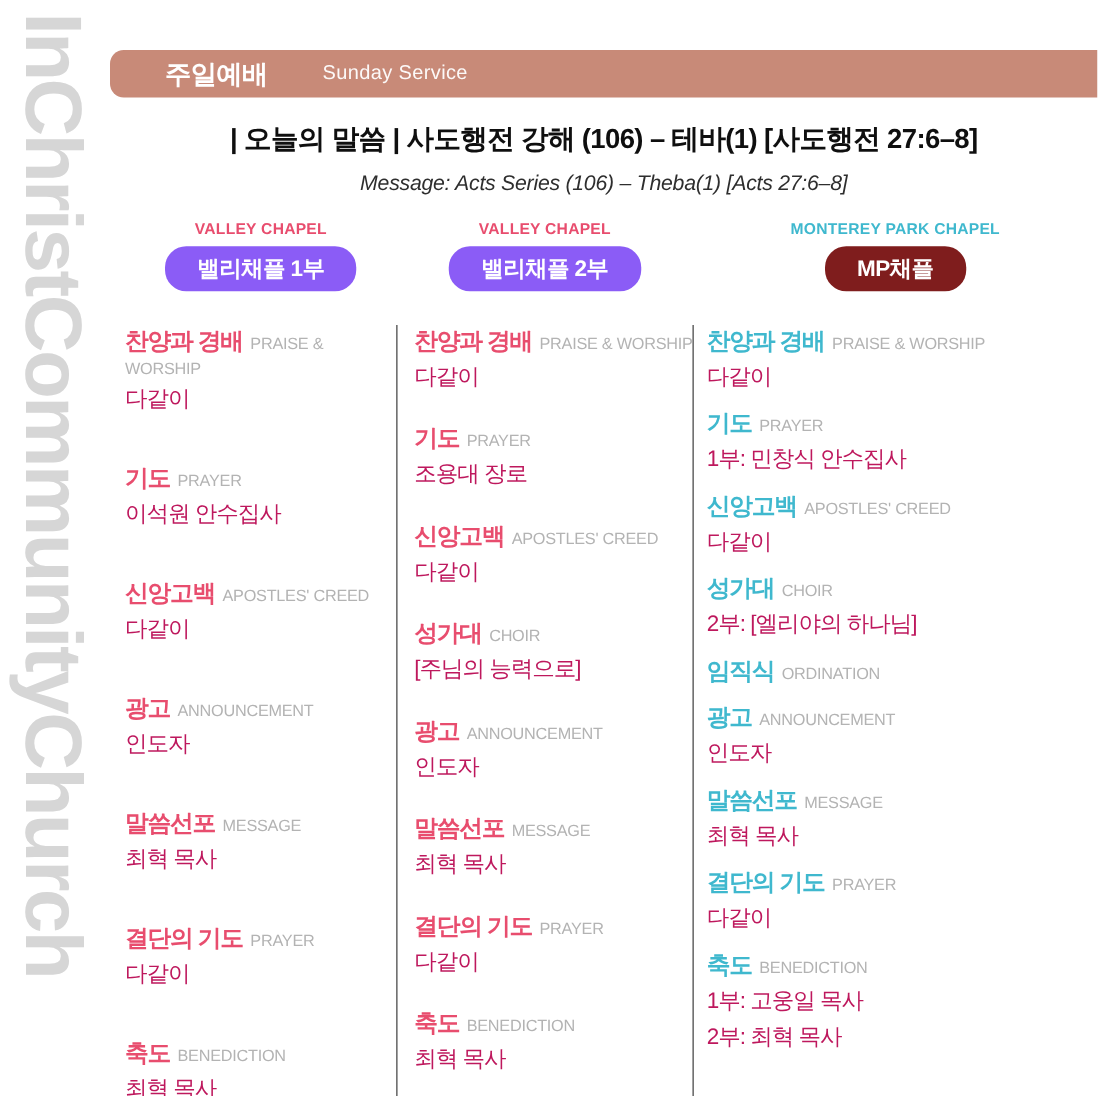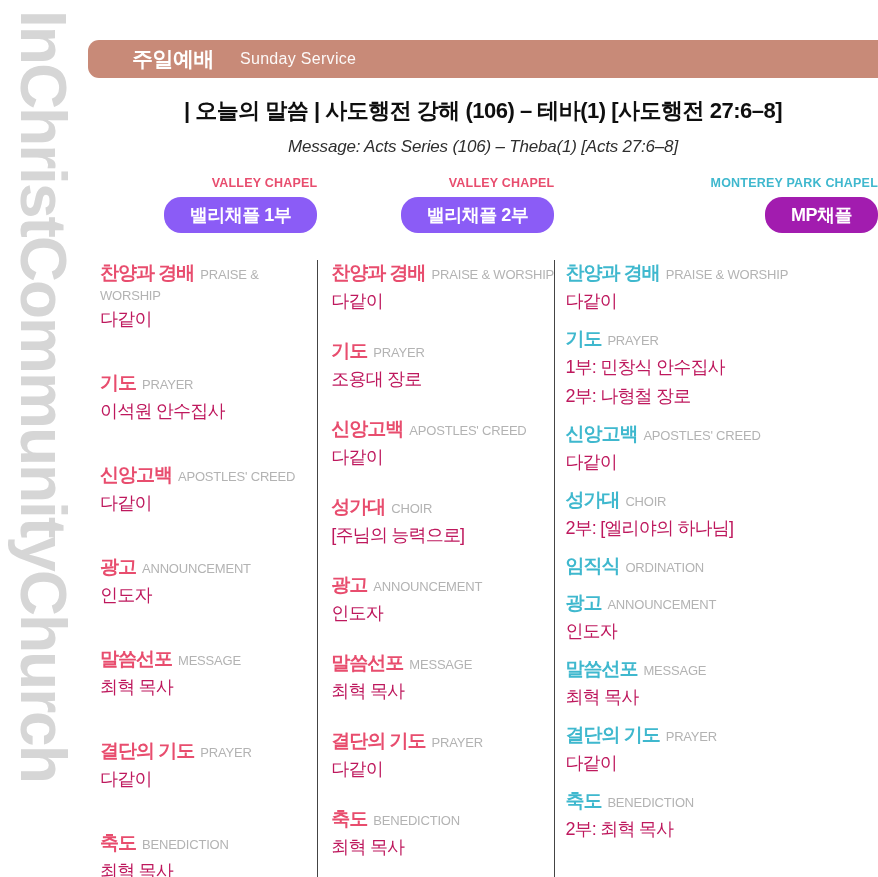--- a/index.html
+++ b/index.html
@@ -15,52 +15,52 @@
     font-size:64px; font-weight:bold; color:#d6d6d6;
     letter-spacing:-2px; white-space:nowrap; user-select:none;
   }
   
   .header-bar {
     position:absolute; left:88px; top:40px; width:790px; height:38px;
     background:#c88a78; border-radius:11px 0 0 11px;
     display:flex; align-items:center; padding-left:44px;
   }
   .header-ko { color:#fff; font-weight:bold; font-size:21px; letter-spacing:-0.5px; }
-  .header-en { color:rgba(255,255,255,0.95); font-size:16px; margin-left:26px; letter-spacing:0.3px; }
+  .header-en { color:rgba(255,255,255,0.95); font-size:16px; margin-left:44px; letter-spacing:0.3px; }
   
   .titles { position:absolute; left:88px; top:96px; width:790px; text-align:center; }
   .sermon-title { font-size:22px; font-weight:bold; color:#0f0f0f; letter-spacing:-0.5px; }
   .sermon-sub { margin-top:11px; font-size:17px; color:#2e2e2e; letter-spacing:-0.2px;font-style:italic; }
   
   .columns { position:absolute; left:100px; top:176px; width:778px; height:701px; display:flex; }
   .column { display:flex; flex-direction:column; }
   .column:nth-child(1){ width:231px; }
   .column:nth-child(2){ width:252px; }
   .column:nth-child(3){ width:344px; }
-  .col-head { text-align:right; }
+  .col-head { text-align:center; }
   .chapel-name { font-size:12.5px; font-weight:bold; letter-spacing:0.2px; }
   .pill {
     display:inline-block; margin-top:7px; padding:6px 26px;
     border-radius:17px; color:#fff; font-weight:bold; font-size:18px; letter-spacing:-0.5px;
   }
   .col-body { flex:1; margin-top:27px; }
   .column:nth-child(2) .col-body { border-left:1px solid #444; padding-left:13px; }
   .column:nth-child(3) .col-body { border-left:1px solid #444; padding-left:10px; }
   .svc-item { }
   .column:nth-child(1) .svc-item { margin-bottom:37px; }
   .column:nth-child(2) .svc-item { margin-bottom:23px; }
   .column:nth-child(3) .svc-item { margin-bottom:11px; }
   .svc-ko { font-size:19px; font-weight:bold; letter-spacing:-1px; }
   .svc-en { font-size:13px; color:#b3b3b3; margin-left:6px; letter-spacing:-0.2px; }
   .svc-who div { font-size:18px; color:#be185d; line-height:27px; margin-top:2px; letter-spacing:-0.8px; }
   
   .accent-pink .chapel-name, .accent-pink .svc-ko { color:#e84d6e; }
   .accent-pink .pill { background:#8b5cf6; }
   .accent-blue .chapel-name, .accent-blue .svc-ko { color:#3fb8ce; }
-  .accent-blue .pill { background:#a21caf; }
+  .accent-blue .pill { background:#7f1d1d; }
 </style>
 </head>
 <body>
 
 <div class="page">
 
   <div class="watermark">InChristCommunityChurch</div>
 
   <div class="header-bar">
     <span class="header-ko">주일예배</span>
@@ -238,21 +238,20 @@
               <div>다같이</div>
             </div>
     </div>
 
     <div class="svc-item">
       <div class="svc-title">
         <span class="svc-ko">기도</span><span class="svc-en">PRAYER</span>
       </div>
       <div class="svc-who">
               <div>1부: 민창식 안수집사</div>
-              <div>2부: 나형철 장로</div>
             </div>
     </div>
 
     <div class="svc-item">
       <div class="svc-title">
         <span class="svc-ko">신앙고백</span><span class="svc-en">APOSTLES' CREED</span>
       </div>
       <div class="svc-who">
               <div>다같이</div>
             </div>
@@ -299,20 +298,21 @@
       <div class="svc-who">
               <div>다같이</div>
             </div>
     </div>
 
     <div class="svc-item">
       <div class="svc-title">
         <span class="svc-ko">축도</span><span class="svc-en">BENEDICTION</span>
       </div>
       <div class="svc-who">
+              <div>1부: 고웅일 목사</div>
               <div>2부: 최혁 목사</div>
             </div>
     </div>
   </div>
     </div>
   </div>
 
 </div>
 
 </body></html>

